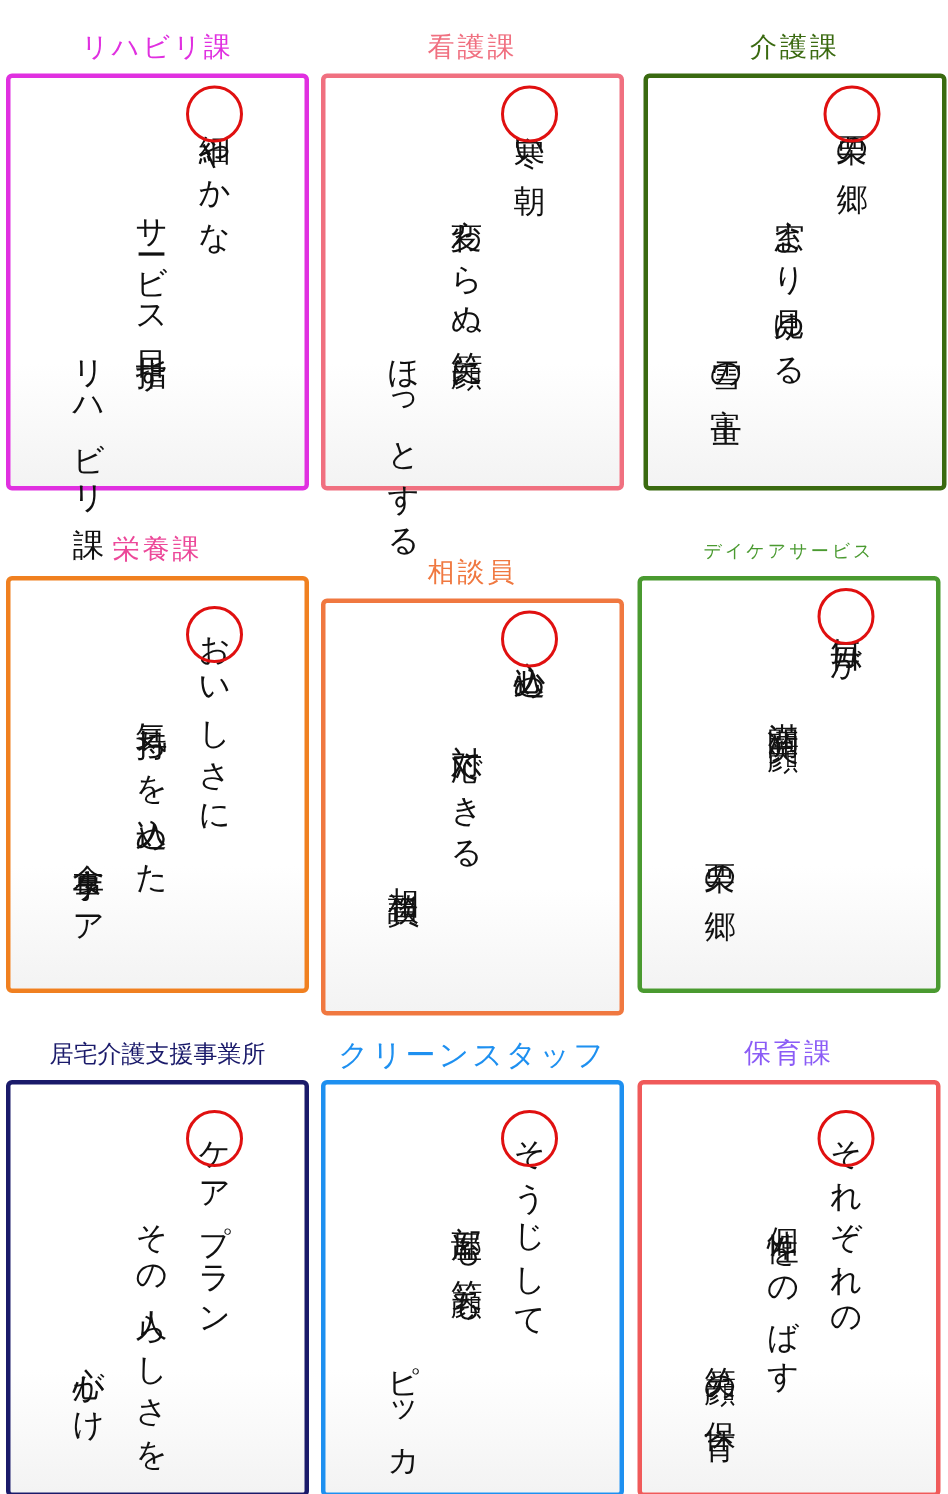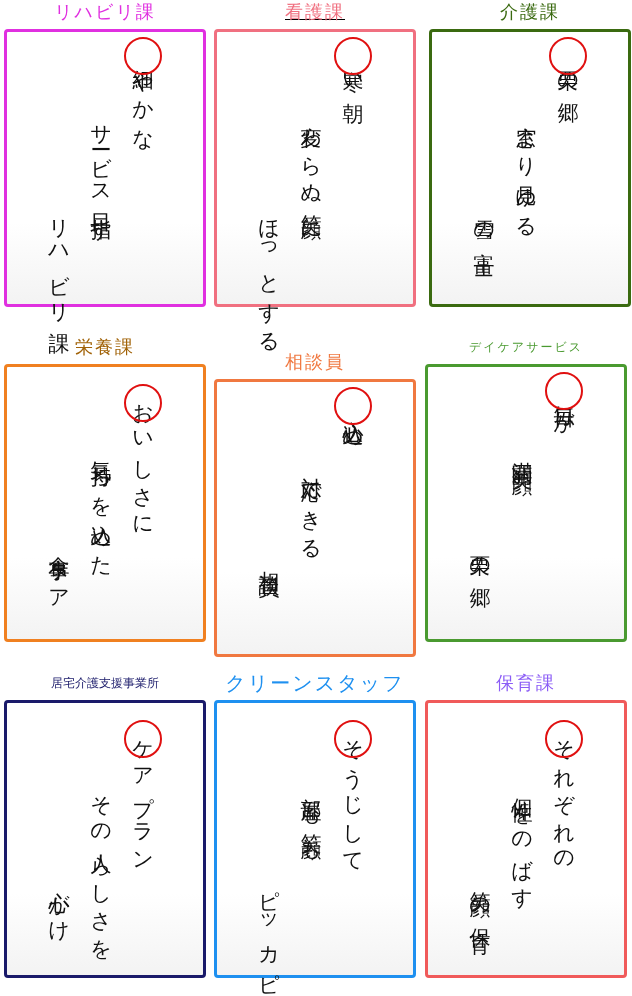--- a/index.html
+++ b/index.html
@@ -1,18 +1,18 @@
 <!DOCTYPE html>
 <html><head>
   <meta charset="utf-8">
   <style>
     html, body { margin: 0; padding: 0; background: #ffffff; }
     body { width: 632px; height: 996px; position: relative; overflow: hidden;
            font-family: "DejaVu Serif", "Liberation Serif", serif; }
-    .cell { position: absolute; width: 202px; }
+    .cell { position: absolute; width: 202px; margin-top: 20px; }
     .title { text-align: center; font-size: 18px; height: 24px; line-height: 24px;
              letter-spacing: 2px; white-space: nowrap; }
     .card { position: absolute; top: 29px; left: 0; width: 196px; height: 272px;
             border: 3px solid #000; border-radius: 4px;
             background: linear-gradient(to bottom, #ffffff 0%, #ffffff 70%, #f3f3f3 100%); }
     .poem { position: absolute; top: 22px; right: 46px; display: flex; flex-direction: row-reverse; gap: 14px; }
     .line { writing-mode: vertical-rl; font-size: 21px; letter-spacing: 4px; color: #111; line-height: 28px; }
     .line.l2 { margin-top: 56px; }
     .line.l3 { margin-top: 150px; }
     .first { display: inline-block; position: relative; }
@@ -26,42 +26,42 @@
     <div class="cell" style="left: 4px; top: 0px;">
     <div class="title" style="color: rgb(224, 48, 224);">リハビリ課</div>
     <div class="card" style="border-color: rgb(224, 48, 224);">
       <div class="poem">
         <div class="line l1"><span class="first">細</span><span class="rest">やかな</span></div>
         <div class="line l2">サービス目指す</div>
         <div class="line l3">リハビリ課</div>
       </div>
     </div>
   </div>
-    <div class="cell" style="left: 214px; top: 0px; text-decoration: underline;">
+    <div class="cell" style="left: 214px; top: 0px;">
     <div class="title" style="color: rgb(240, 112, 128);">看護課</div>
     <div class="card" style="border-color: rgb(240, 112, 128);">
       <div class="poem">
         <div class="line l1"><span class="first">寒</span><span class="rest">い朝</span></div>
         <div class="line l2">変わらぬ笑顔に</div>
         <div class="line l3">ほっとする</div>
       </div>
     </div>
   </div>
     <div class="cell" style="left: 429px; top: 0px;">
     <div class="title" style="color: rgb(58, 106, 16);">介護課</div>
     <div class="card" style="border-color: rgb(58, 106, 16);">
       <div class="poem">
         <div class="line l1"><span class="first">栗</span><span class="rest">の郷</span></div>
         <div class="line l2">窓より見ゆる</div>
         <div class="line l3">雪の富士</div>
       </div>
     </div>
   </div>
     <div class="cell" style="left: 4px; top: 335px;">
-    <div class="title" style="color: #a16207;">栄養課</div>
+    <div class="title" style="color: #ec4899;">栄養課</div>
     <div class="card" style="border-color: rgb(240, 128, 32);">
       <div class="poem">
         <div class="line l1"><span class="first">お</span><span class="rest">いしさに</span></div>
         <div class="line l2">気持ちを込めた</div>
         <div class="line l3">食事ケア</div>
       </div>
     </div>
   </div>
     <div class="cell" style="left: 214px; top: 350px;">
     <div class="title" style="color: rgb(240, 120, 64);">相談員</div>
@@ -77,21 +77,21 @@
     <div class="title" style="color: rgb(74, 154, 48); font-size: 12px; letter-spacing: 2px;">デイケアサービス</div>
     <div class="card" style="border-color: rgb(74, 154, 48);">
       <div class="poem">
         <div class="line l1"><span class="first">毎</span><span class="rest">日が</span></div>
         <div class="line l2">満開笑顔</div>
         <div class="line l3">栗の郷</div>
       </div>
     </div>
   </div>
     <div class="cell" style="left: 4px; top: 671px;">
-    <div class="title" style="color: rgb(26, 26, 106); font-size: 12px; letter-spacing: 0px;">居宅介護支援事業所</div>
+    <div class="title" style="color: rgb(26, 26, 106); font-size: 16px; letter-spacing: 0px;">居宅介護支援事業所</div>
     <div class="card" style="border-color: rgb(26, 26, 106);">
       <div class="poem">
         <div class="line l1"><span class="first">ケ</span><span class="rest">アプラン</span></div>
         <div class="line l2">その人らしさを</div>
         <div class="line l3">心がけ</div>
       </div>
     </div>
   </div>
     <div class="cell" style="left: 214px; top: 671px;">
     <div class="title" style="color: rgb(30, 144, 240); font-size: 20px; letter-spacing: 2px;">クリーンスタッフ</div>

